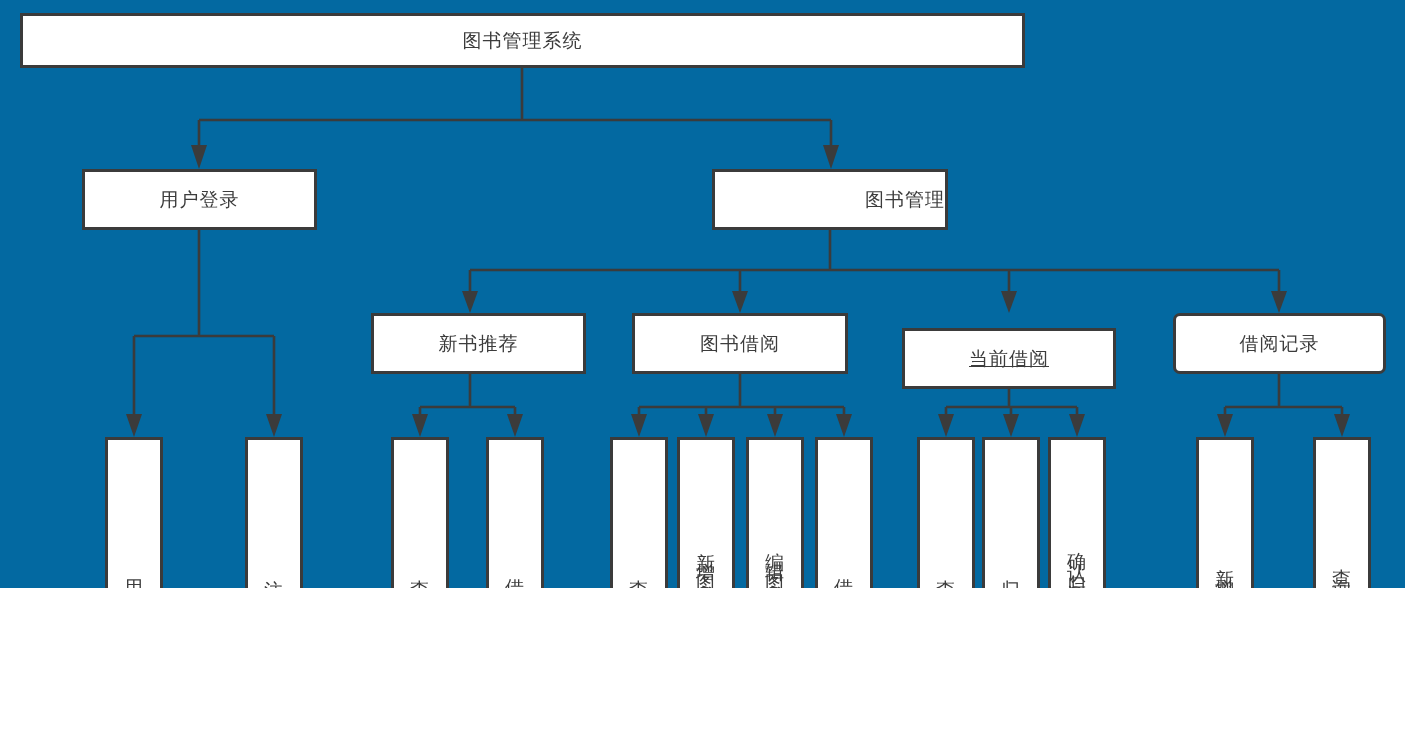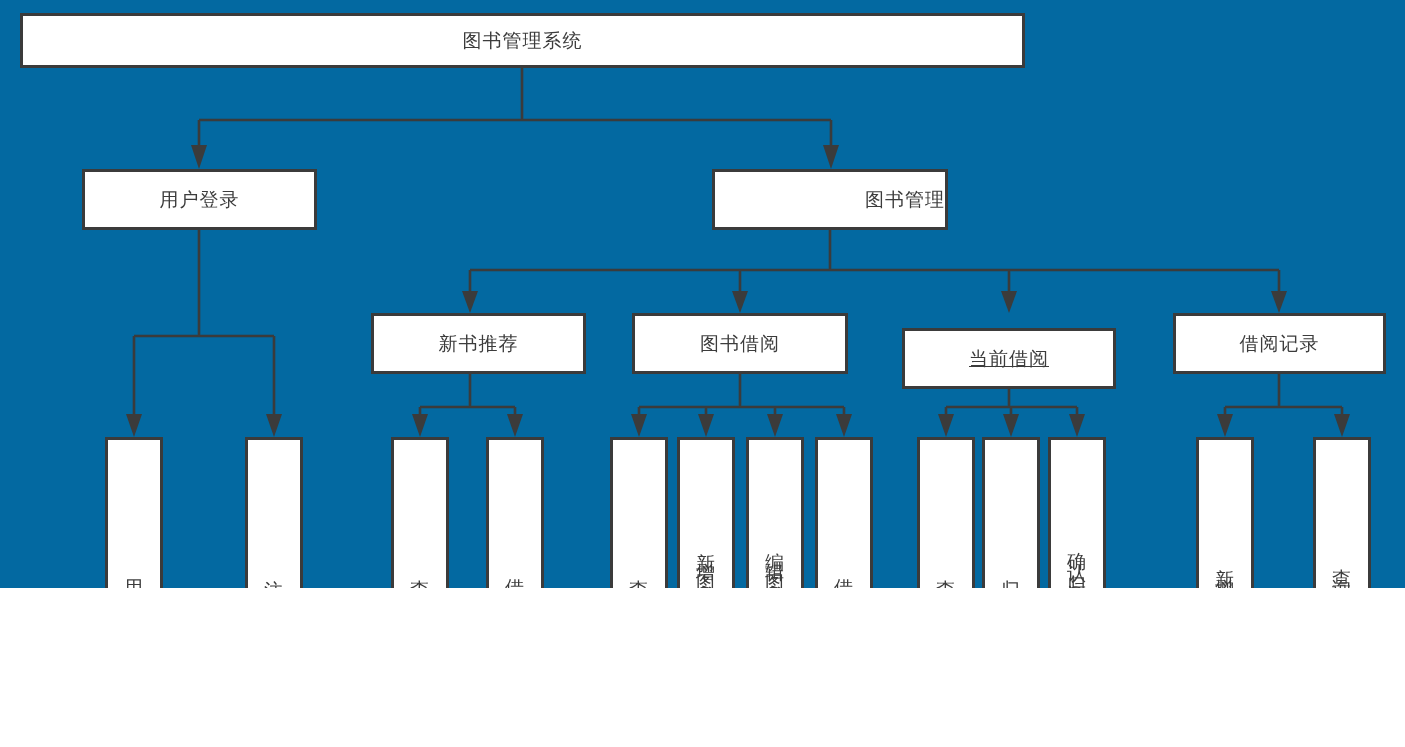--- a/index.html
+++ b/index.html
@@ -116,21 +116,21 @@
 
   <div class="node hbox" style="left:363px; top:313px; width:215px; height:61px;margin-left:8px;">
     <span>新书推荐</span>
   </div>
   <div class="node hbox" style="left:632px; top:313px; width:216px; height:61px;text-align:right;">
     <span>图书借阅</span>
   </div>
   <div class="node hbox" style="left:902px; top:328px; width:214px; height:61px;text-decoration:underline;">
     <span>当前借阅</span>
   </div>
-  <div class="node hbox" style="left:1173px; top:313px; width:213px; height:61px;">
+  <div class="node hbox" style="left:1173px; top:313px; width:213px; height:61px;border-radius:7px;">
     <span>借阅记录</span>
   </div>
 
   <div class="node vbox" style="left:105px; top:437px; width:58px; height:298px;">
     <span class="vtext">用户登录</span>
   </div>
   <div class="node vbox" style="left:245px; top:437px; width:58px; height:298px;">
     <span class="vtext">注销登录</span>
   </div>
 

